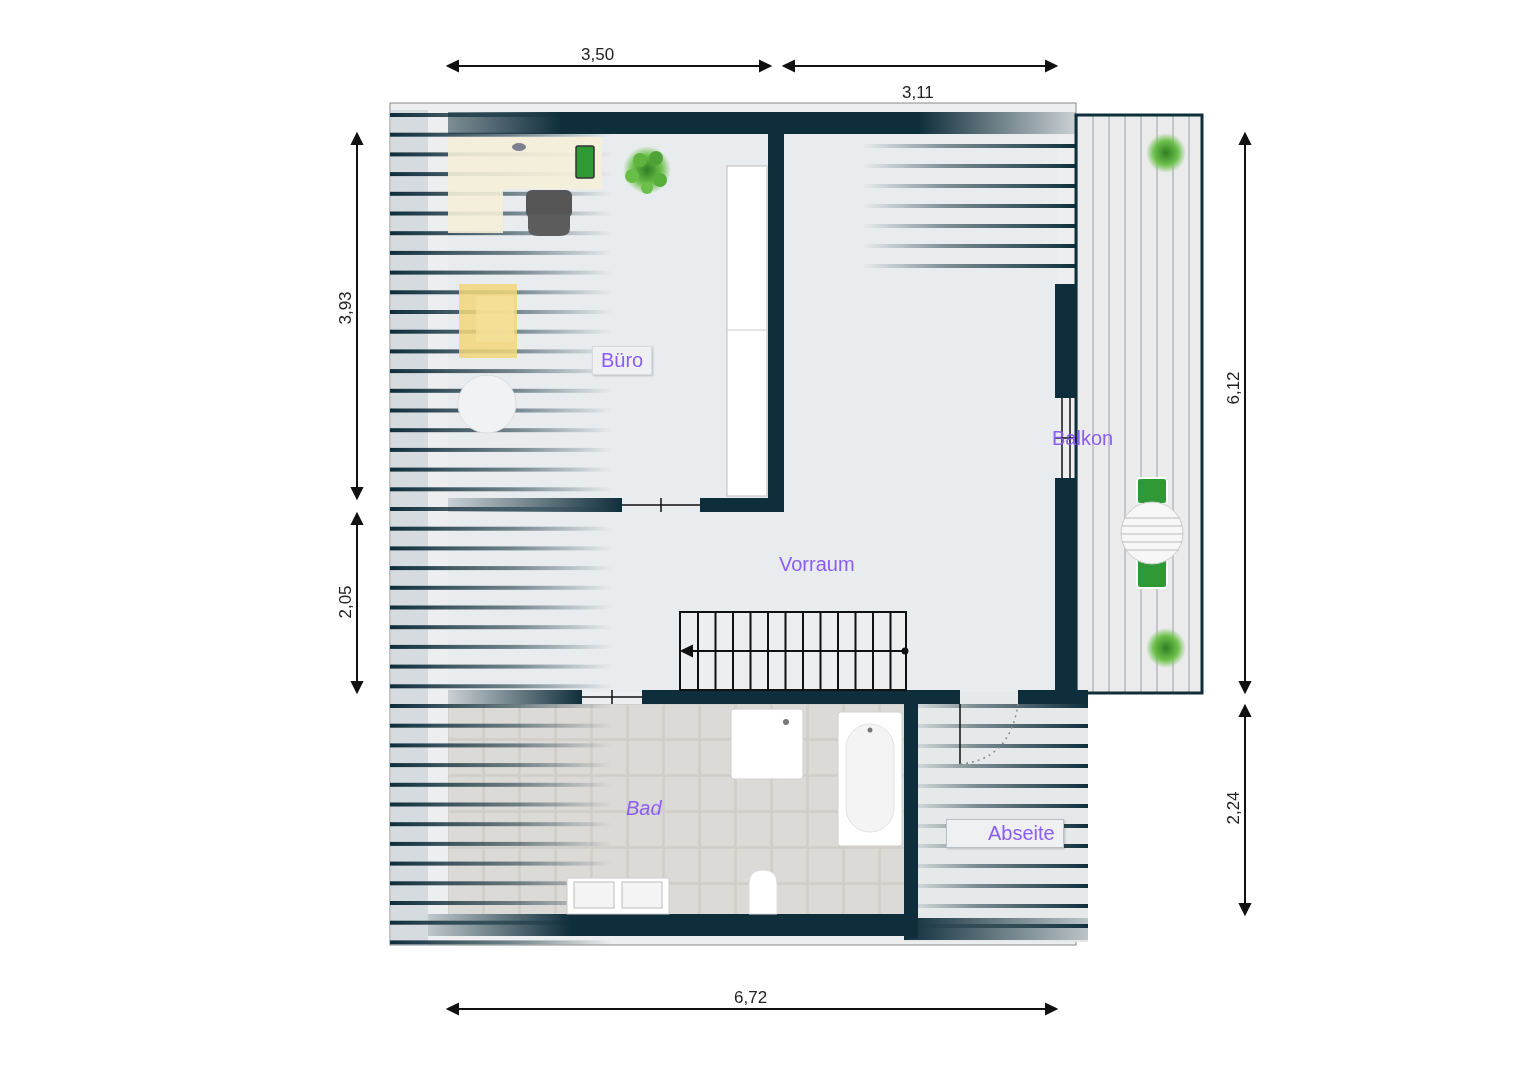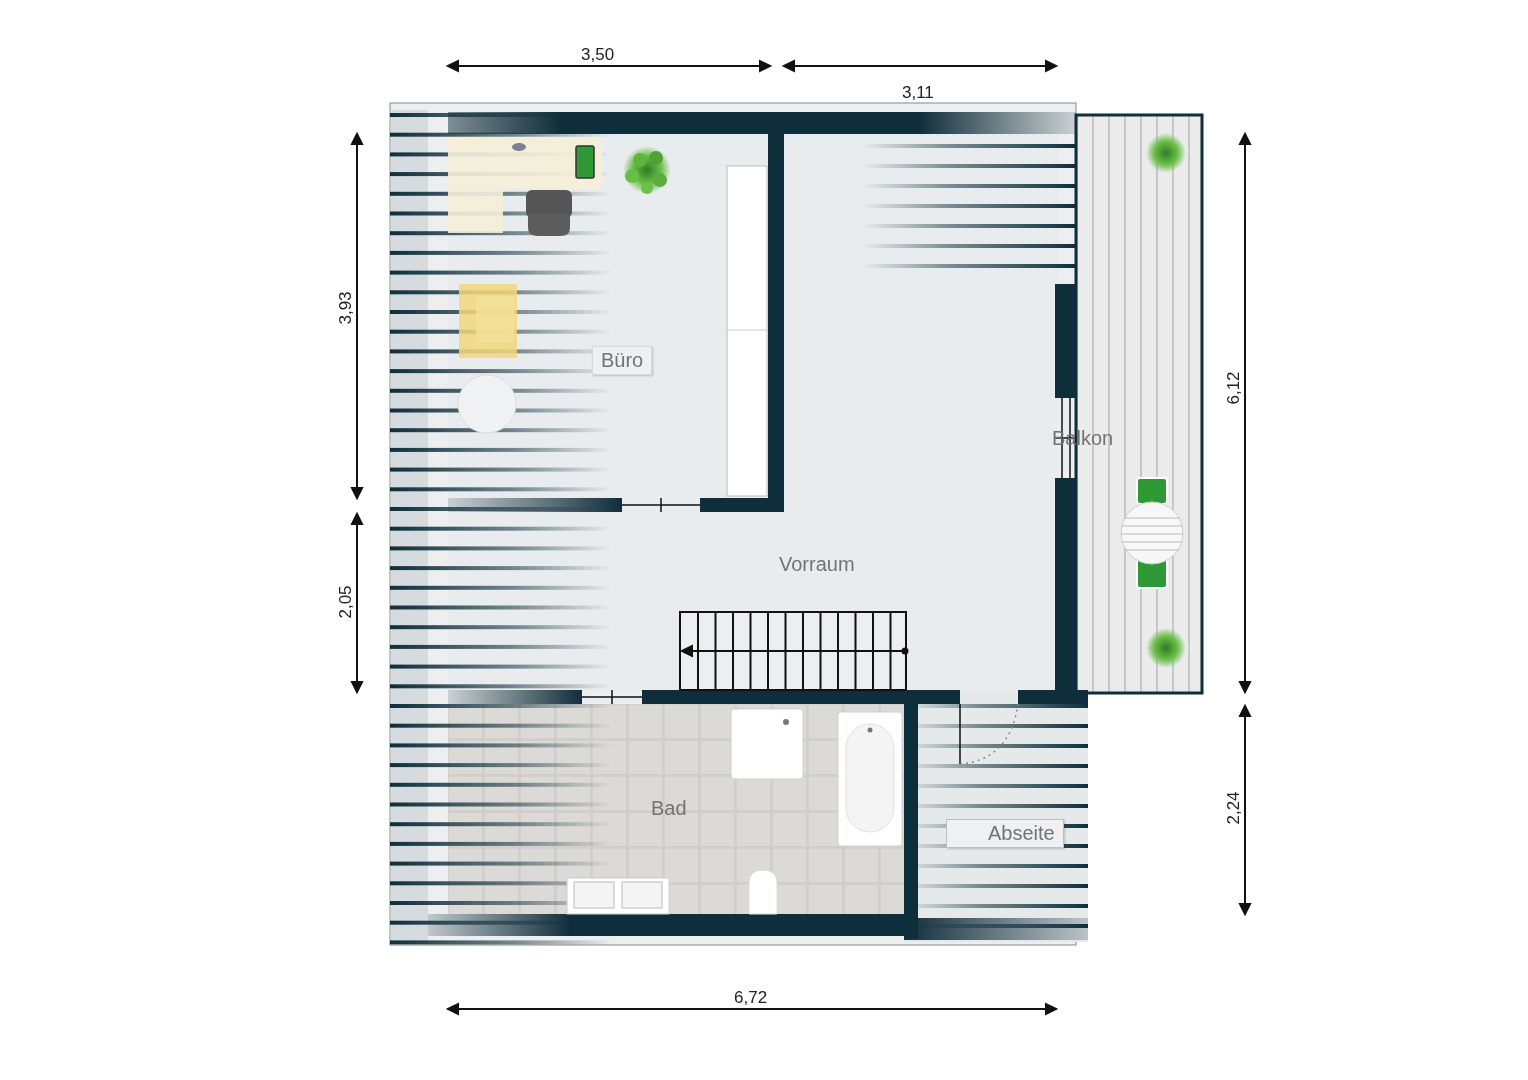--- a/index.html
+++ b/index.html
@@ -1,19 +1,19 @@
 <!DOCTYPE html>
 <html><head>
 <meta charset="utf-8">
 <style>
   html, body { margin:0; padding:0; background:#ffffff; }
   body { width:1528px; height:1080px; position:relative; overflow:hidden; font-family:"Liberation Sans", sans-serif; }
   .dimtxt { position:absolute; font-size:17px; color:#222; font-family:"Liberation Sans", sans-serif; }
   .vtxt { transform: rotate(-90deg); transform-origin: center center; }
-  .room-label { position:absolute; font-size:20px; color:#737373; font-family:"Liberation Sans", sans-serif; }
+  .room-label { position:absolute; font-size:20px; color:#8b5cf6; font-family:"Liberation Sans", sans-serif; }
   .room-box { background:#eef0f1; border:1px solid #b9bfc3; padding:2px 8px; box-shadow:1px 1px 2px rgba(0,0,0,0.2); }
   svg { position:absolute; left:0; top:0; }
 </style>
 </head>
 <body>
 
 <svg width="1528" height="1080" viewBox="0 0 1528 1080">
   <defs>
     <linearGradient id="slopeL" x1="0" x2="1" y1="0" y2="0">
       <stop offset="0" stop-color="#0f2e3b" stop-opacity="1"></stop>
@@ -268,14 +268,14 @@
 <div class="dimtxt" style="left:902px;top:45px;margin-top:38px;">3,11</div>
 <div class="dimtxt vtxt" style="left:324px;top:298px;width:44px;text-align:center;">3,93</div>
 <div class="dimtxt vtxt" style="left:324px;top:592px;width:44px;text-align:center;">2,05</div>
 <div class="dimtxt vtxt" style="left:1212px;top:378px;width:44px;text-align:center;">6,12</div>
 <div class="dimtxt vtxt" style="left:1212px;top:798px;width:44px;text-align:center;">2,24</div>
 <div class="dimtxt" style="left:734px;top:988px;">6,72</div>
 
 <div class="room-label room-box" style="left:592px;top:346px;background:#eef0f1;border-color:#d6dadc;">Büro</div>
 <div class="room-label" style="left:779px;top:553px;">Vorraum</div>
 <div class="room-label" style="left:1052px;top:427px;text-align:center;">Balkon</div>
-<div class="room-label" style="left:651px;top:797px;">Bad</div>
+<div class="room-label" style="left:626px;top:797px;font-style:italic;">Bad</div>
 <div class="room-label room-box" style="left:946px;top:819px;padding-left:41px;">Abseite</div>
 
 </body></html>

